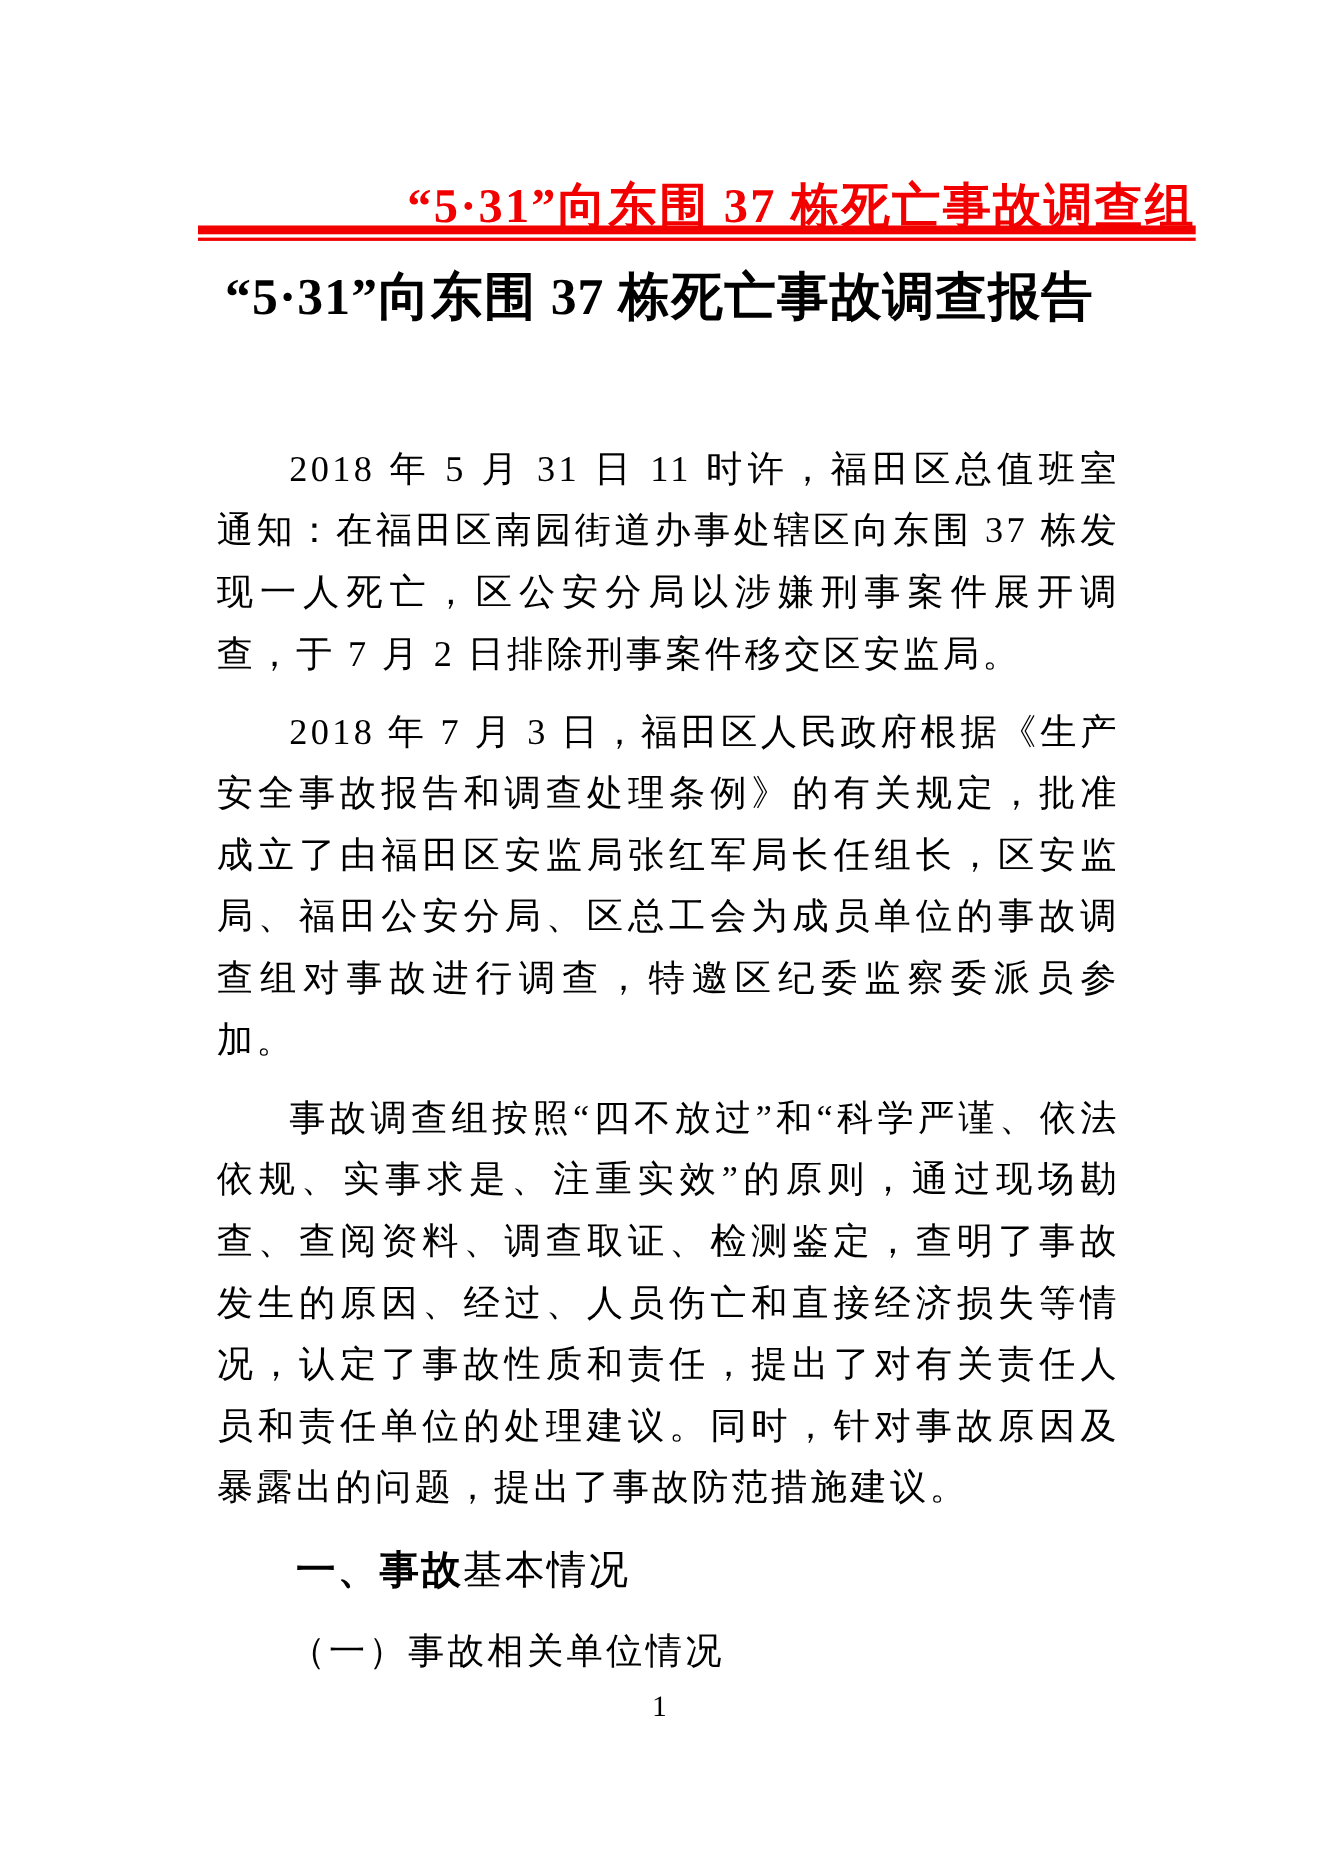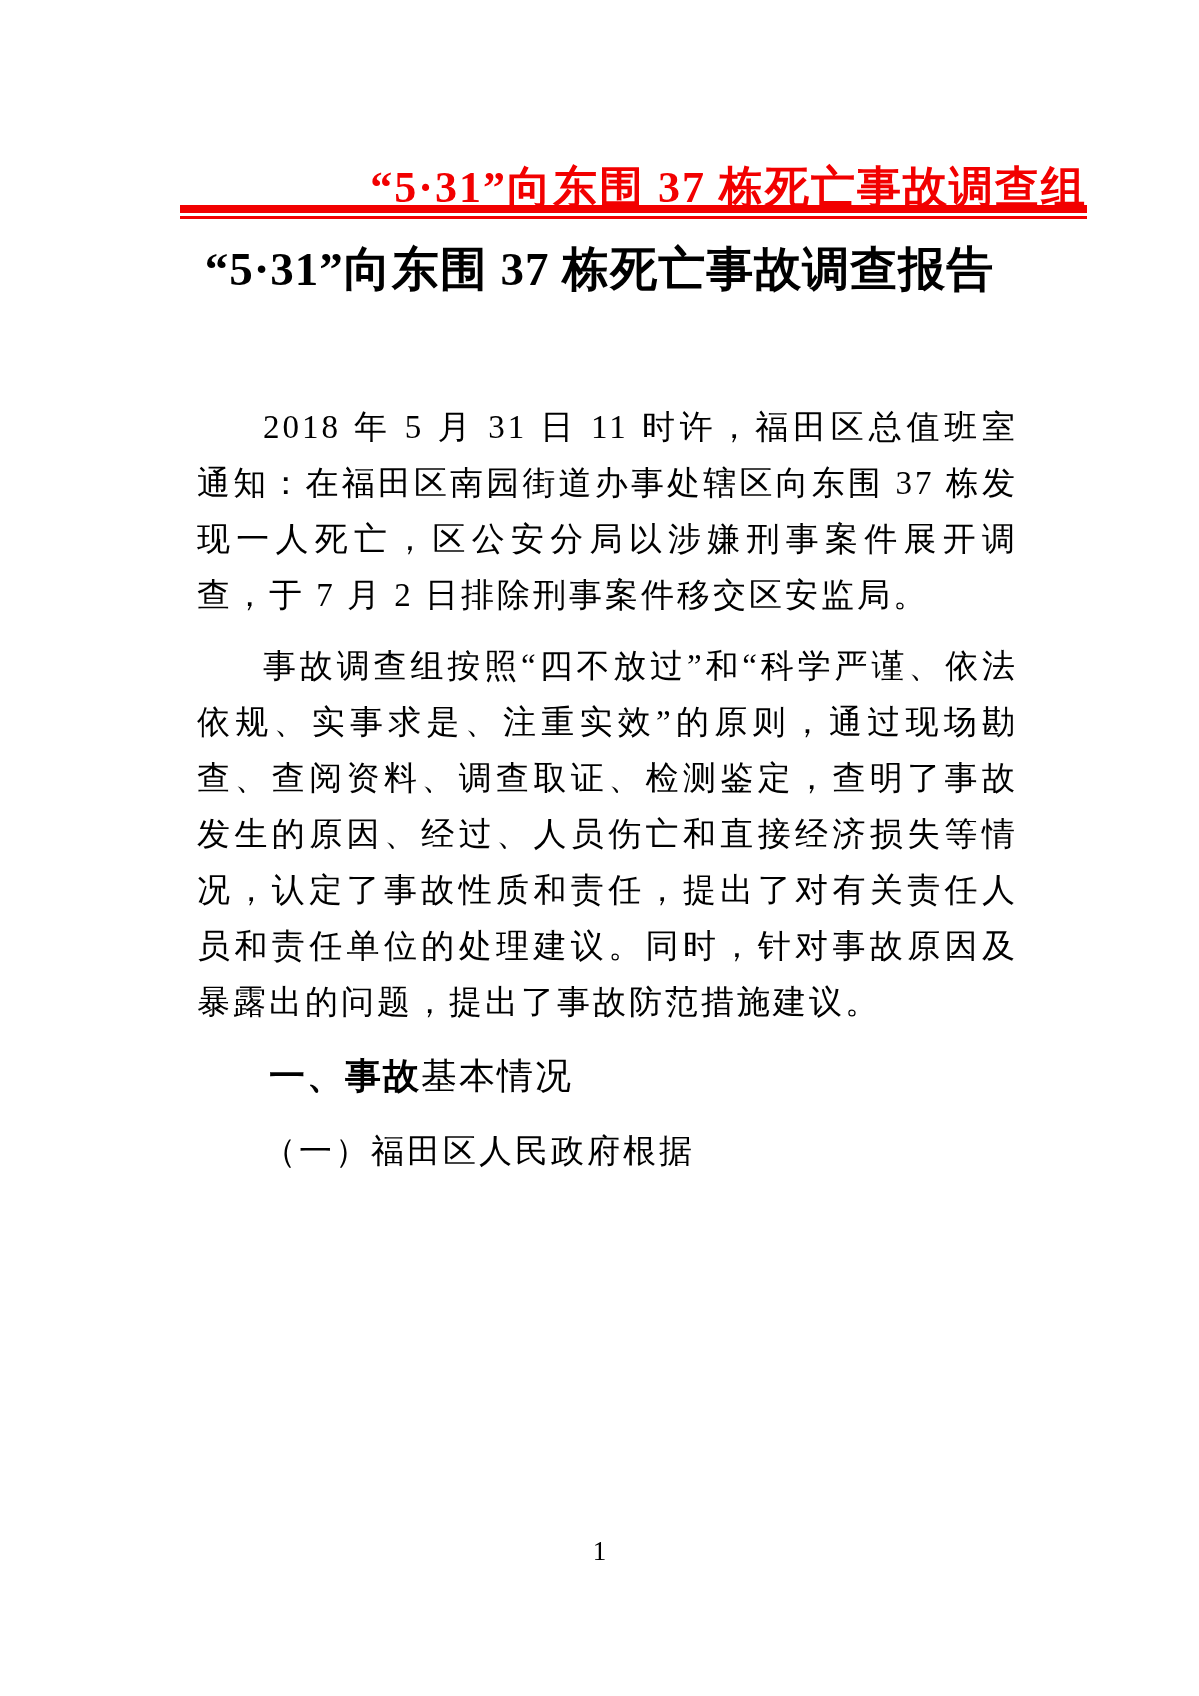--- a/index.html
+++ b/index.html
@@ -105,23 +105,24 @@
 
   <div class="letterhead-rule">
     <div class="rule-thick"></div>
     <div class="rule-thin"></div>
   </div>
 
   <h1 class="report-title">“5·31”向东围 37 栋死亡事故调查报告</h1>
 
   <div class="body-block">
     <p>2018 年 5 月 31 日 11 时许，福田区总值班室通知：在福田区南园街道办事处辖区向东围 37 栋发现一人死亡，区公安分局以涉嫌刑事案件展开调查，于 7 月 2 日排除刑事案件移交区安监局。</p>
+    <p>2018 年 7 月 3 日，福田区人民政府根据《生产安全事故报告和调查处理条例》的有关规定，批准成立了由福田区安监局张红军局长任组长，区安监局、福田公安分局、区总工会为成员单位的事故调查组对事故进行调查，特邀区纪委监察委派员参加。</p>
     <p>事故调查组按照“四不放过”和“科学严谨、依法依规、实事求是、注重实效”的原则，通过现场勘查、查阅资料、调查取证、检测鉴定，查明了事故发生的原因、经过、人员伤亡和直接经济损失等情况，认定了事故性质和责任，提出了对有关责任人员和责任单位的处理建议。同时，针对事故原因及暴露出的问题，提出了事故防范措施建议。</p>
 
     <p class="section-heading"><span class="hvy">一、事故</span><span class="reg">基本情况</span></p>
 
-    <p class="sub-heading">（一）福田区人民政府根据</p>
+    <p class="sub-heading">（一）事故相关单位情况</p>
 
   </div>
 
   <div class="page-number">1</div>
 
 </div>
 
 </body></html>

